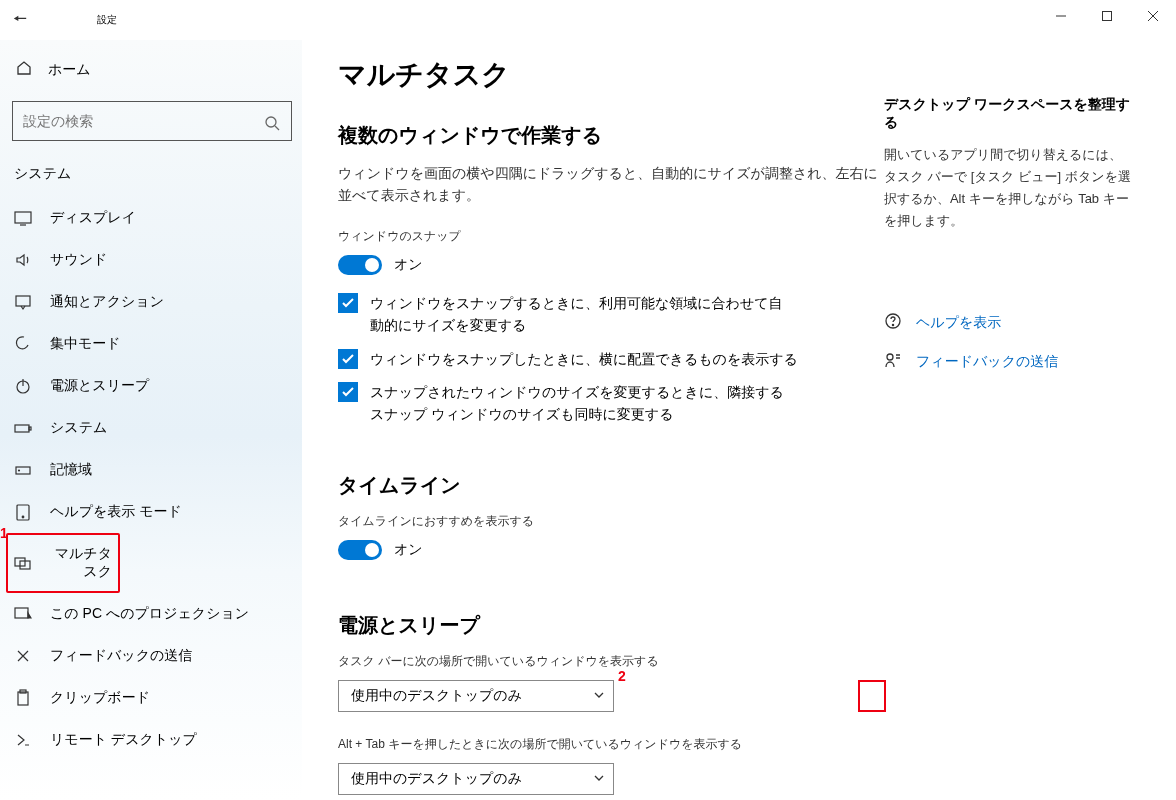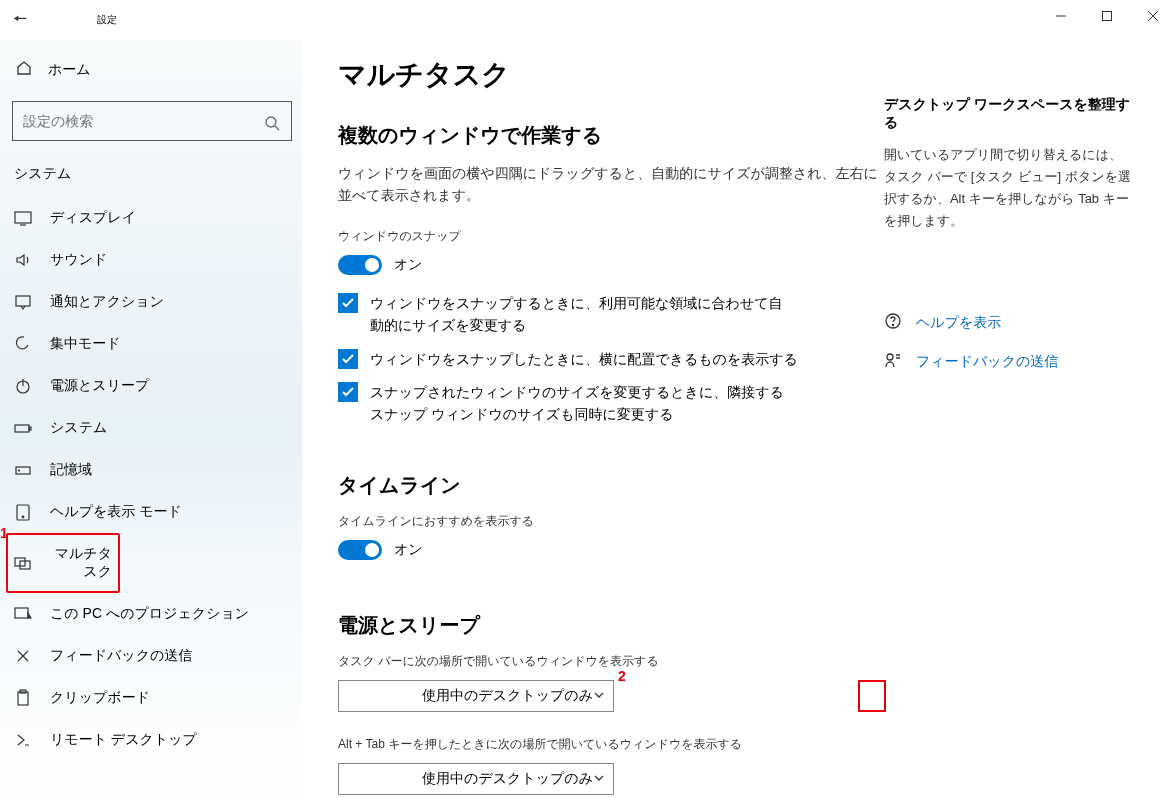--- a/index.html
+++ b/index.html
@@ -28,21 +28,21 @@
 h2 { font-size: 20px; font-weight: 600; margin: 8px 0 14px 0; }
 .desc { font-size: 14px; color: #333; line-height: 1.55; margin-bottom: 22px; }
 .sub-label { font-size: 12px; color: #333; margin-bottom: 10px; }
 .toggle-row { display: flex; align-items: center; gap: 12px; margin-bottom: 18px; }
 .toggle { width: 44px; height: 20px; border-radius: 10px; background: #0078d4; position: relative; }
 .toggle::after { content: ""; position: absolute; right: 3px; top: 3px; width: 14px; height: 14px; border-radius: 50%; background: #fff; }
 .check-row { display: flex; gap: 12px; margin-bottom: 12px; font-size: 14px; line-height: 1.55; }
 .check { width: 20px; height: 20px; background: #0078d4; flex-shrink: 0; display: flex; align-items: center; justify-content: center; color: #fff; }
 .section-gap { height: 26px; }
 .select-wrap { position: relative; }
-.select { width: 276px; height: 32px; border: 1px solid #888; display: flex; align-items: center; justify-content: flex-end; padding: 0 8px 0 12px; font-size: 14px; margin-bottom: 24px; }
+.select { width: 276px; height: 32px; border: 1px solid #888; display: flex; align-items: center; justify-content: space-between; padding: 0 8px 0 12px; font-size: 14px; margin-bottom: 24px; }
 .annot-box { border: 2px solid #e01; position: absolute; width: 28px; height: 32px; right: -2px; top: 0; }
 .right-title { font-size: 14px; font-weight: 600; margin-bottom: 12px; }
 .right-desc { font-size: 13px; color: #333; line-height: 1.7; margin-bottom: 40px; }
 .right-link { display: flex; align-items: center; gap: 14px; margin-bottom: 18px; color: #0067c0; font-size: 14px; }
 .right-link .ico { color: #333; width: 18px; }
 </style>
 </head>
 <body>
 
 <div class="titlebar">

